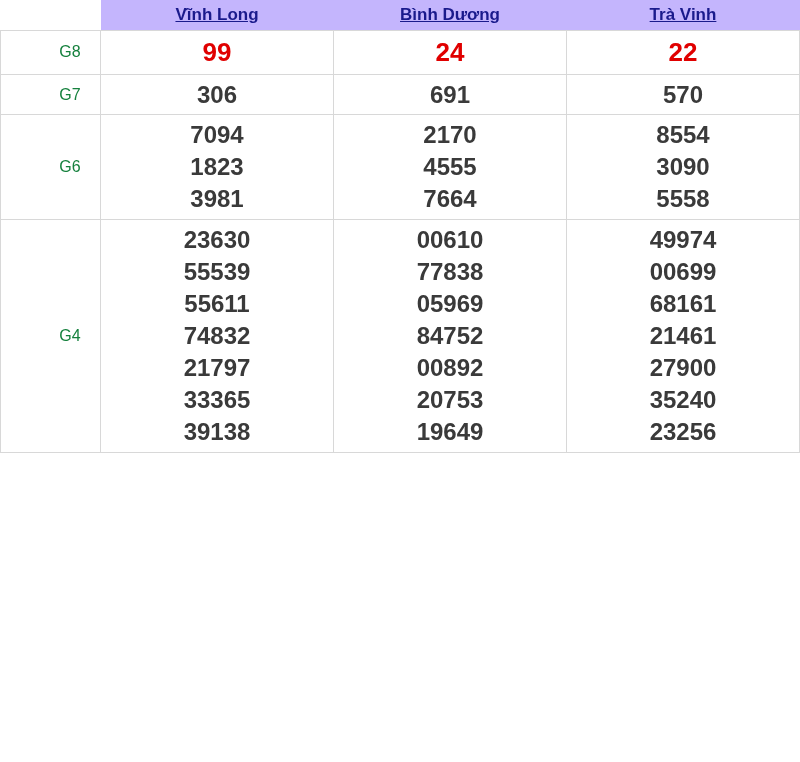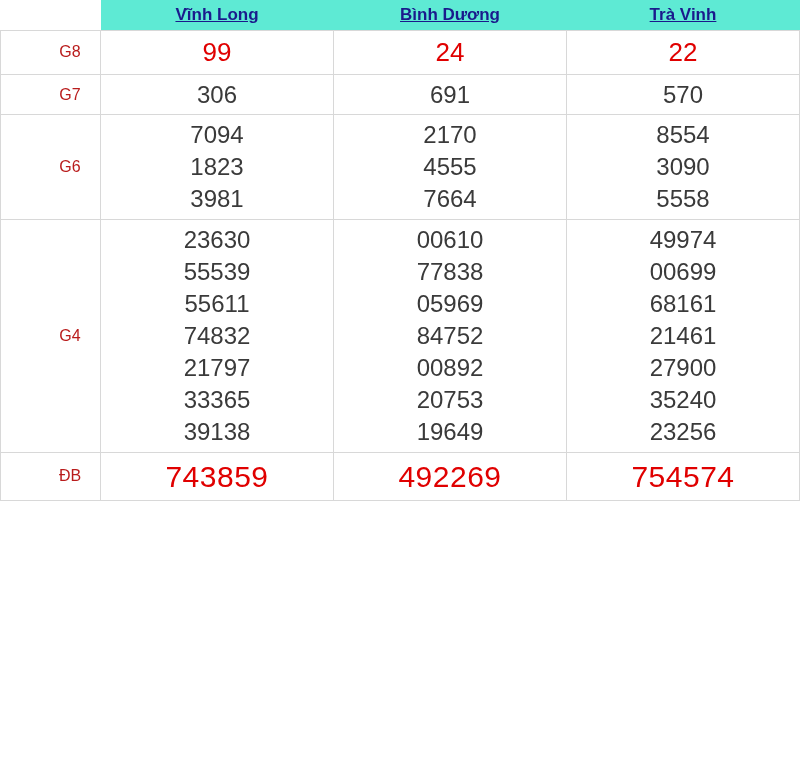--- a/index.html
+++ b/index.html
@@ -24,41 +24,41 @@
   thead th {
     height: 30px;
     padding: 0;
     font-size: 17px;
     font-weight: bold;
     color: #1a1a8c;
     text-decoration: underline;
     text-align: center;
     vertical-align: middle;
     border: none;
-    background: #5eead4;
+    background: #c4b5fd;
   }
   thead th.blank-head {
     border: none;
     background: #ffffff;
   }
   tbody td {
     border: 1px solid #d8d8d8;
     text-align: center;
     vertical-align: middle;
     padding: 4px 0;
   }
   td.rowlabel {
     font-size: 16px;
-    color: #b91c1c;
+    color: #15803d;
     font-weight: normal;
     padding-left: 39px;
   }
   td.numbers {
     font-size: 24px;
-    font-weight: normal;
+    font-weight: bold;
     color: #3a3a3a;
     line-height: 1.33;
   }
   td.numbers .num {
     display: block;
   }
   td.numbers.special {
     color: #e00000;
     font-size: 26px;
   }
@@ -152,26 +152,14 @@
         <td class="numbers">
           <span class="num">49974</span>
           <span class="num">00699</span>
           <span class="num">68161</span>
           <span class="num">21461</span>
           <span class="num">27900</span>
           <span class="num">35240</span>
           <span class="num">23256</span>
         </td>
       </tr>
-      <tr class="gb">
-        <td class="rowlabel">ĐB</td>
-        <td class="numbers db">
-          <span class="num">743859</span>
-        </td>
-        <td class="numbers db">
-          <span class="num">492269</span>
-        </td>
-        <td class="numbers db">
-          <span class="num">754574</span>
-        </td>
-      </tr>
     </tbody>
 </table>
 
 </body></html>

